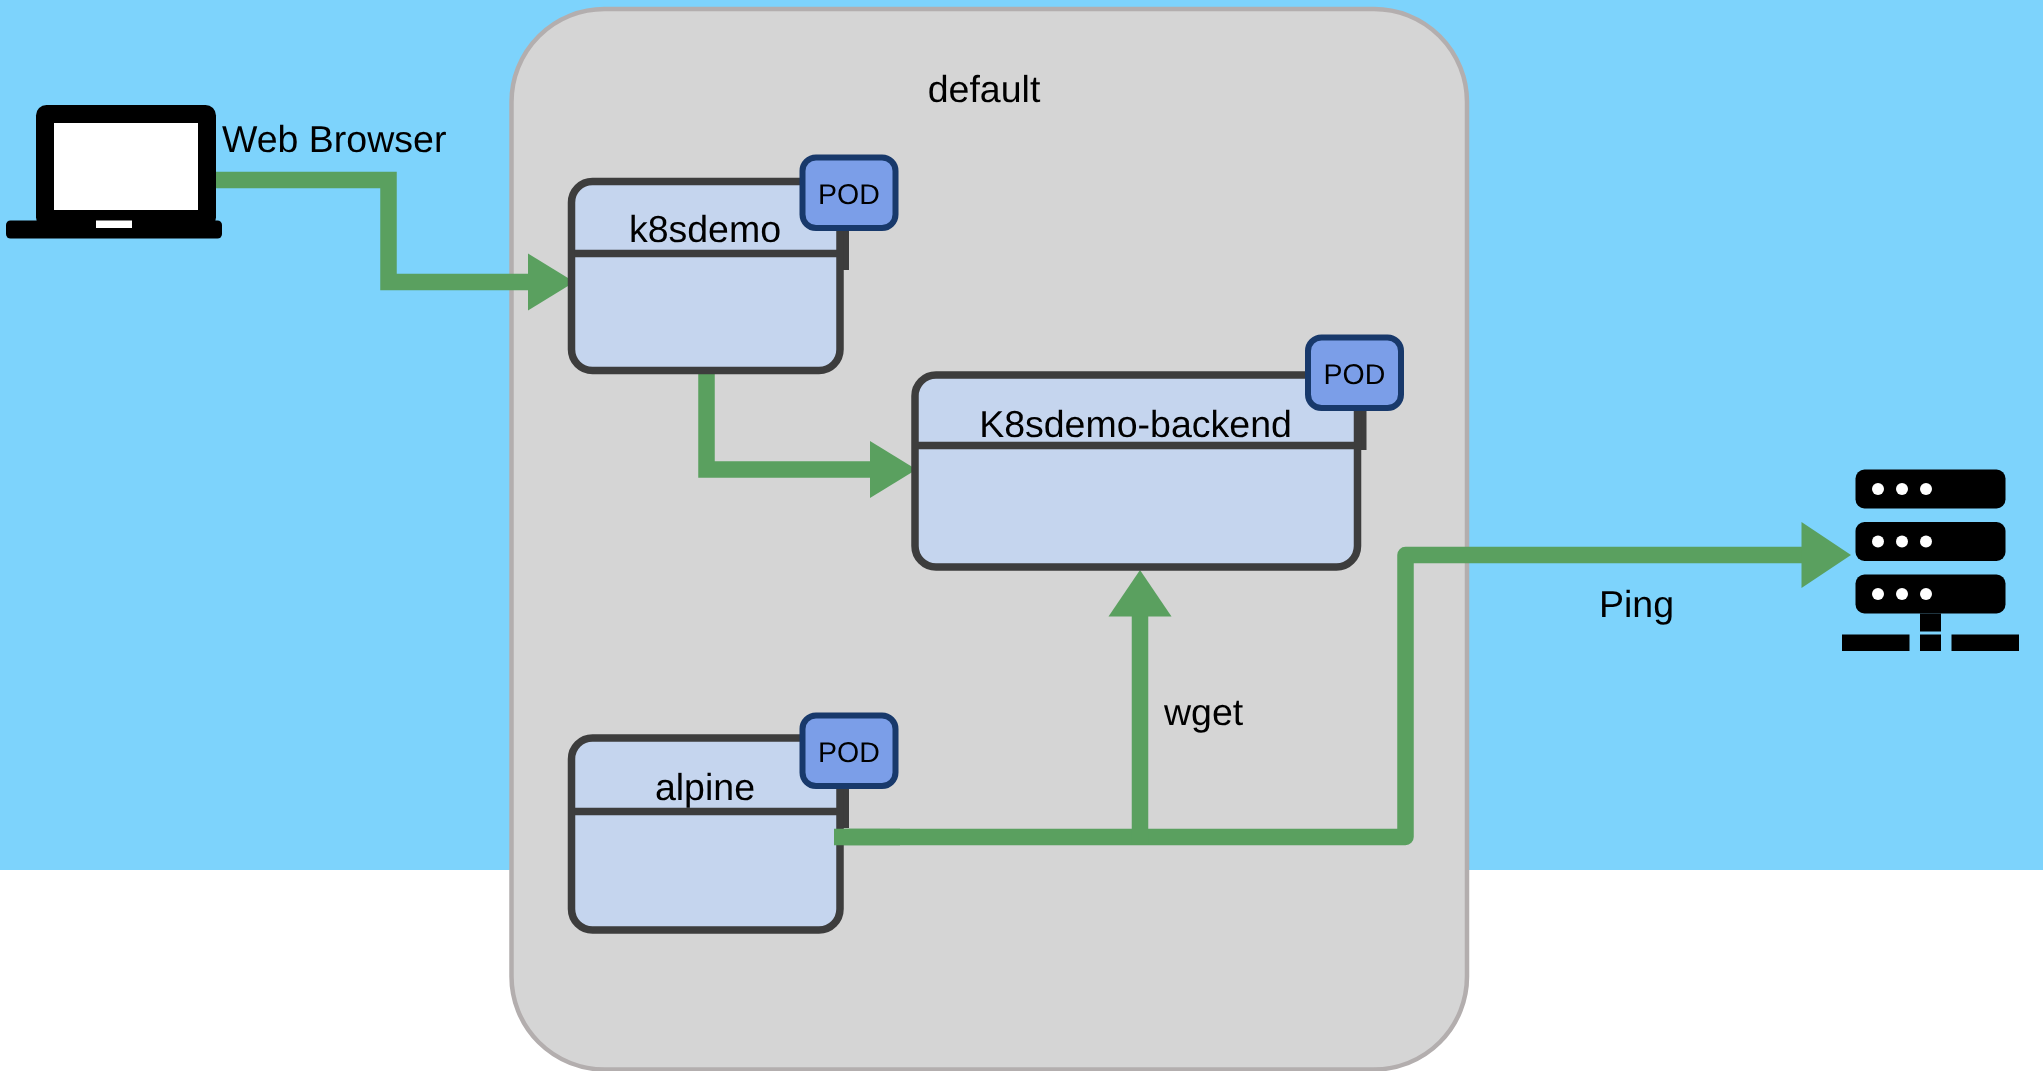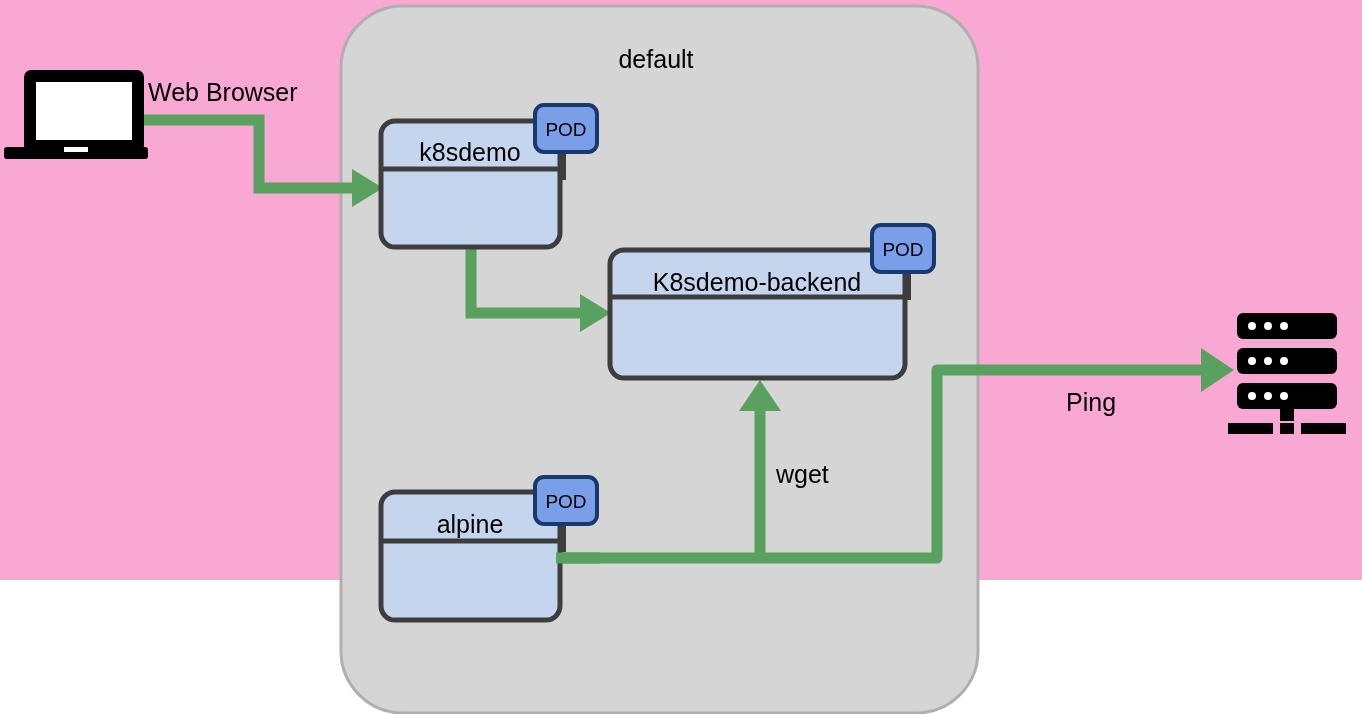--- a/index.html
+++ b/index.html
@@ -10,21 +10,21 @@
   body {
     width: 1362px;
     height: 714px;
     overflow: hidden;
     font-family: "Liberation Sans", sans-serif;
   }
   #diagram-root {
     position: relative;
     width: 1362px;
     height: 580px;
-    background: #f9a8d4;
+    background: #7dd3fc;
   }
   svg#diagram-svg {
     position: absolute;
     top: 0;
     left: 0;
     width: 1362px;
     height: 714px;
     display: block;
   }
   text {

